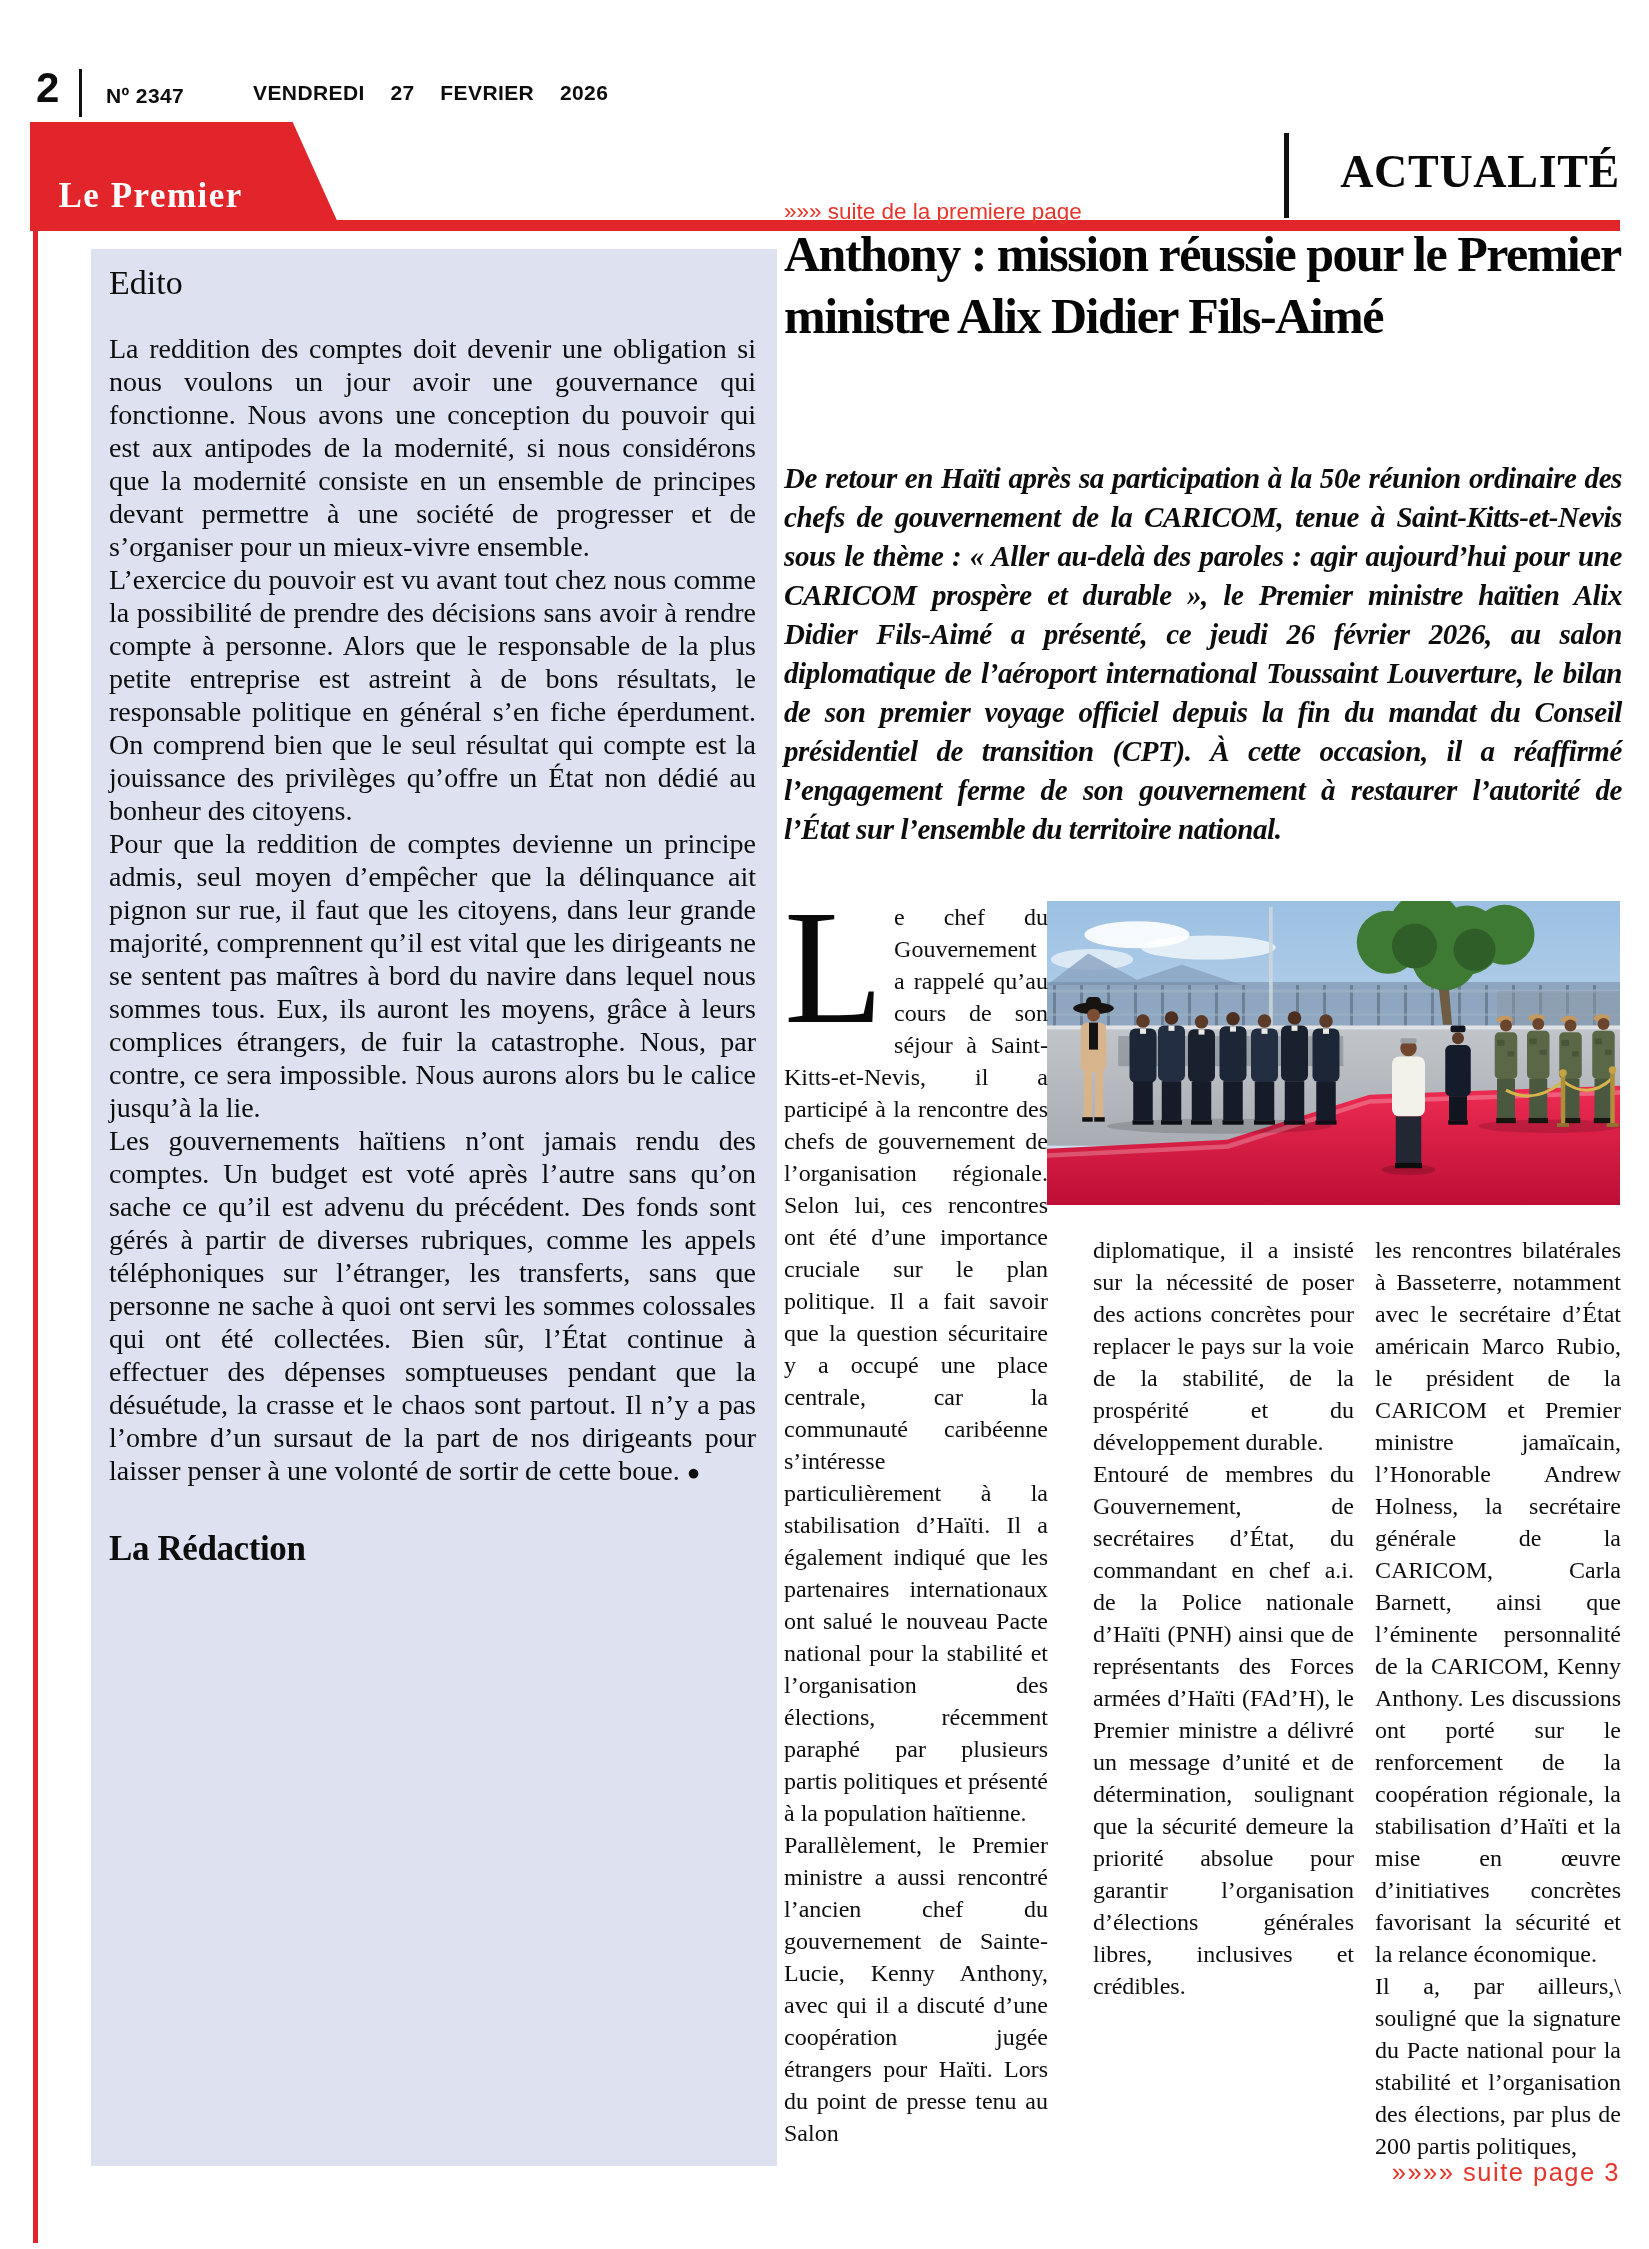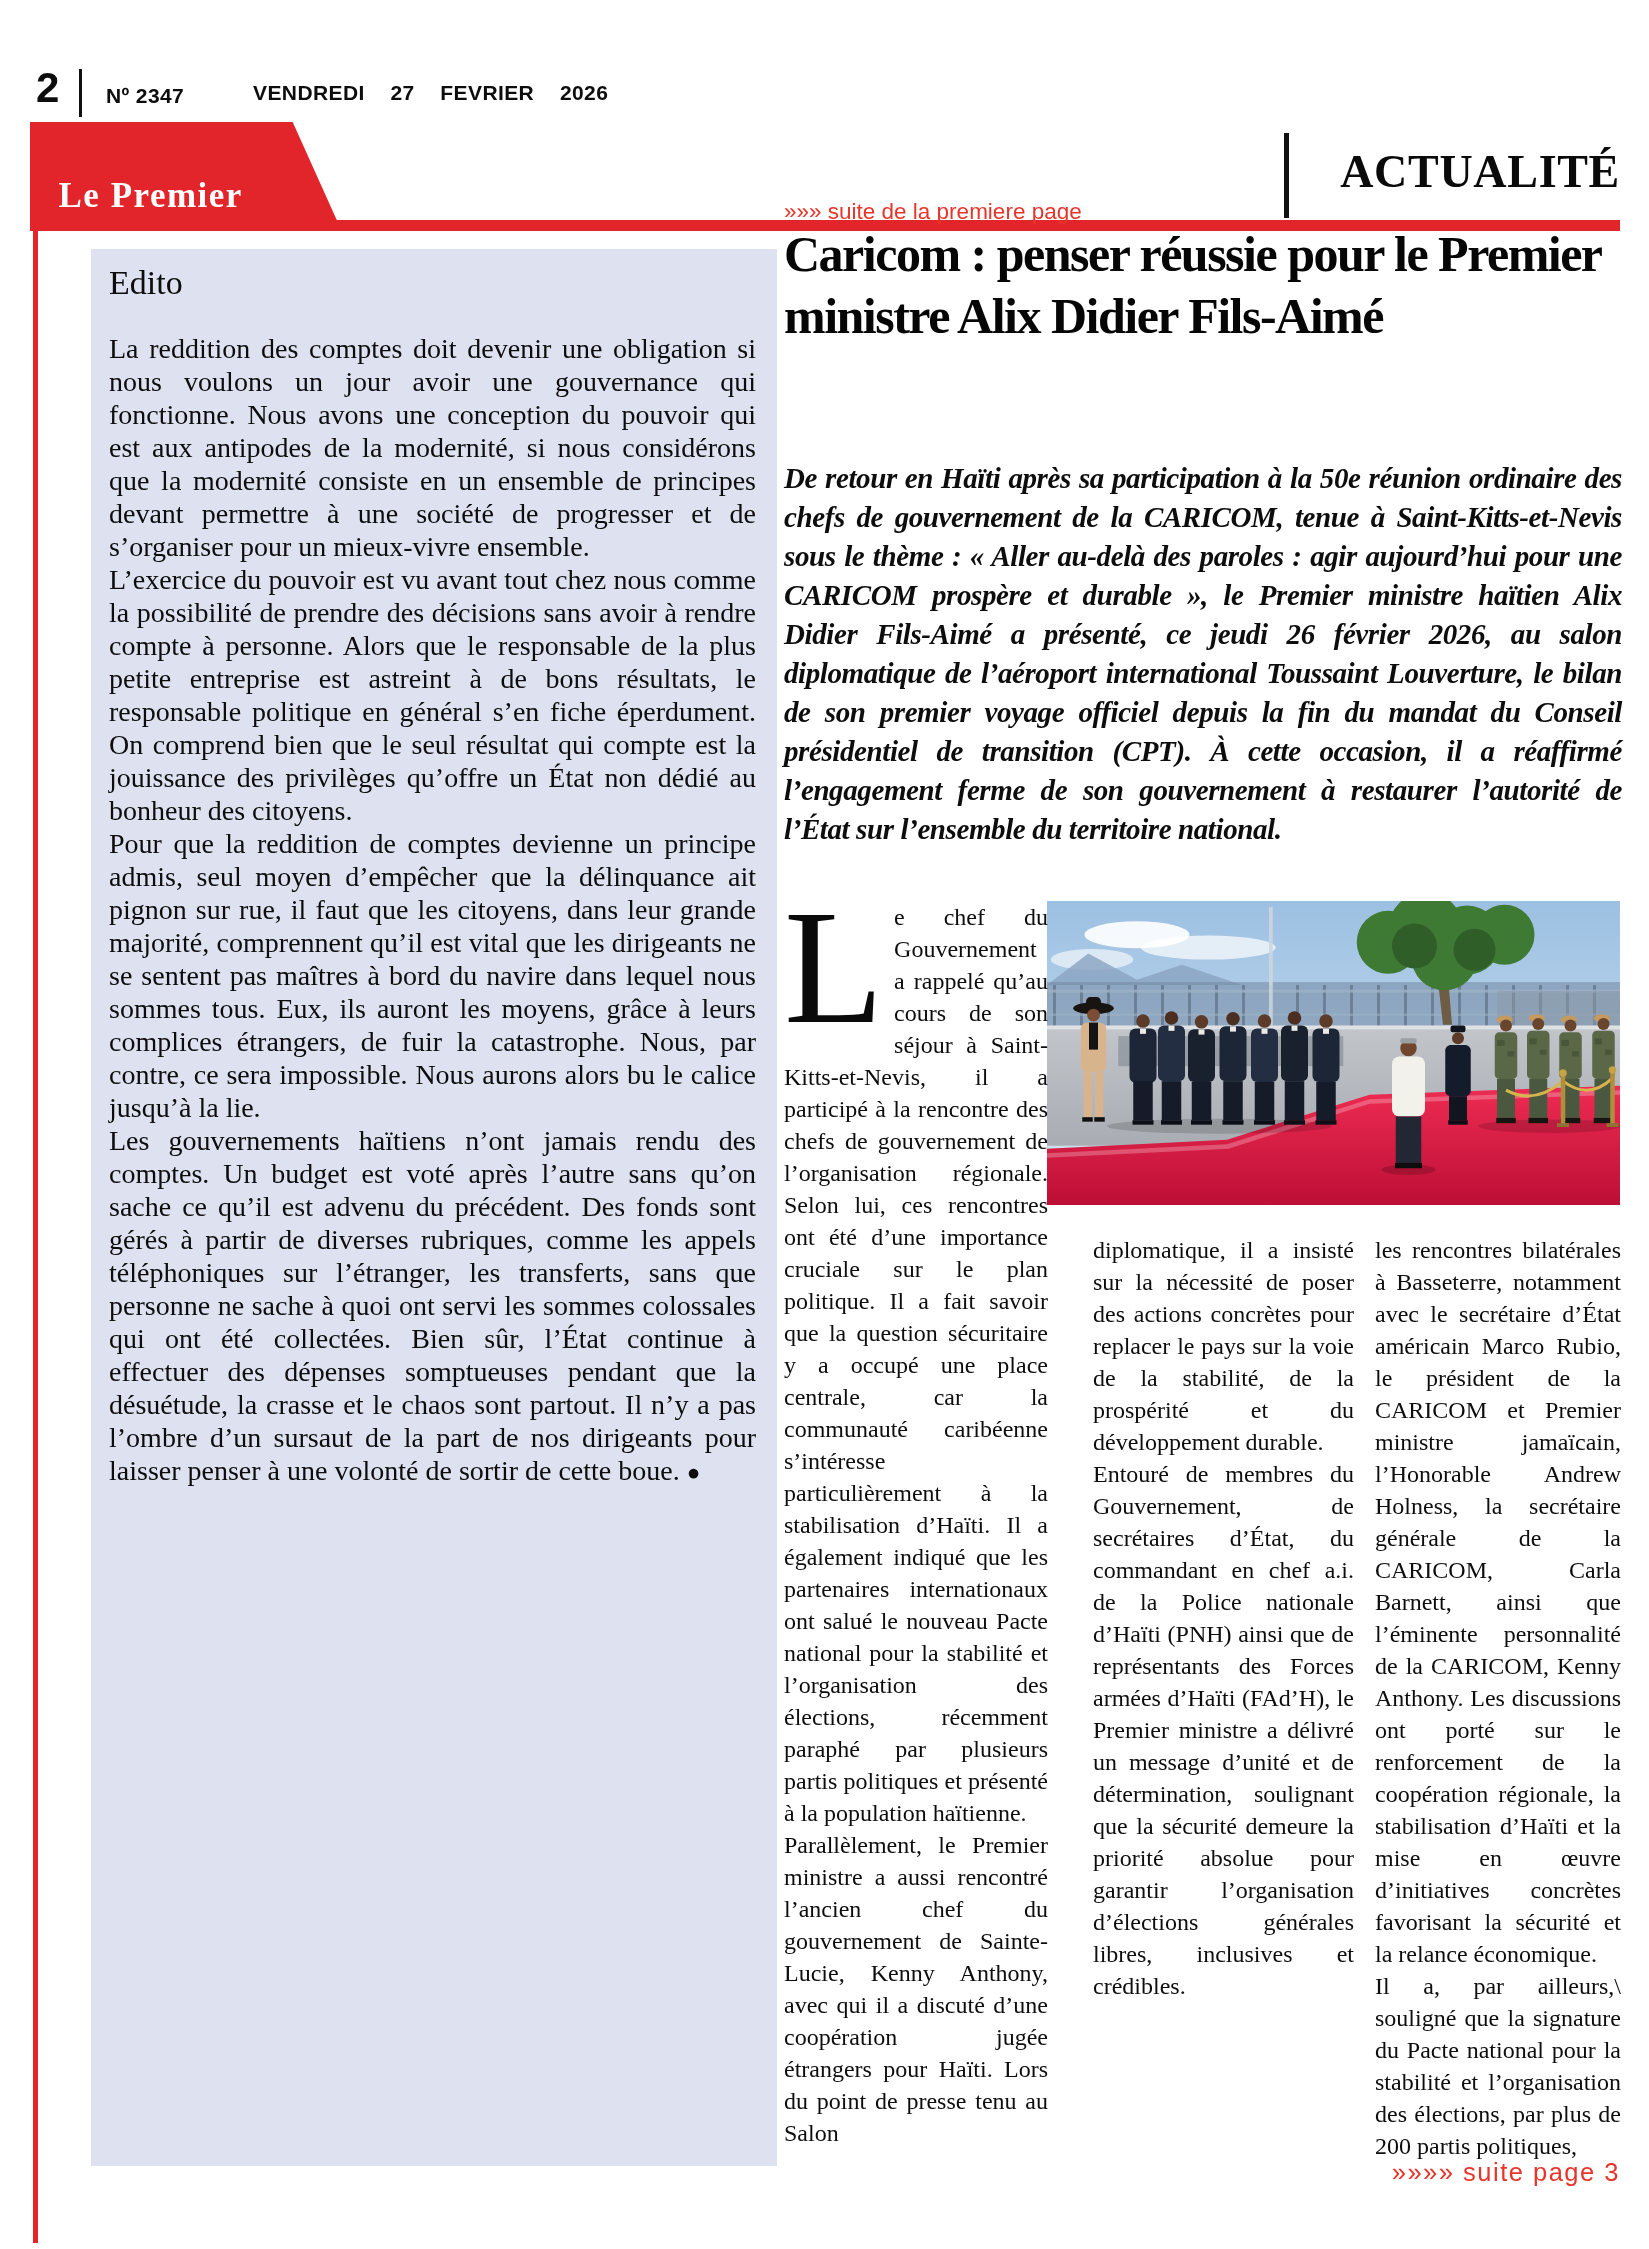--- a/index.html
+++ b/index.html
@@ -65,25 +65,26 @@
       <div class="edito-kicker">Edito</div>
       <div class="edito-body">
         <p>La reddition des comptes doit devenir une obligation si nous voulons un jour avoir une gouvernance qui fonctionne. Nous avons une conception du pouvoir qui est aux antipodes de la modernité, si nous considérons que la modernité consiste en un ensemble de principes devant permettre à une société de progresser et de s’organiser pour un mieux-vivre ensemble.</p>
         <p>L’exercice du pouvoir est vu avant tout chez nous comme la possibilité de prendre des décisions sans avoir à rendre compte à personne. Alors que le responsable de la plus petite entreprise est astreint à de bons résultats, le responsable politique en général s’en fiche éperdument. On comprend bien que le seul résultat qui compte est la jouissance des privilèges qu’offre un État non dédié au bonheur des citoyens.</p>
         <p>Pour que la reddition de comptes devienne un principe admis, seul moyen d’empêcher que la délinquance ait pignon sur rue, il faut que les citoyens, dans leur grande majorité, comprennent qu’il est vital que les dirigeants ne se sentent pas maîtres à bord du navire dans lequel nous sommes tous. Eux, ils auront les moyens, grâce à leurs complices étrangers, de fuir la catastrophe. Nous, par contre, ce sera impossible. Nous aurons alors bu le calice jusqu’à la lie.</p>
         <p>
           <span>Les gouvernements haïtiens n’ont jamais rendu des comptes. Un budget est voté après l’autre sans qu’on sache ce qu’il est advenu du précédent. Des fonds sont gérés à partir de diverses rubriques, comme les appels téléphoniques sur l’étranger, les transferts, sans que personne ne sache à quoi ont servi les sommes colossales qui ont été collectées. Bien sûr, l’État continue à effectuer des dépenses somptueuses pendant que la désuétude, la crasse et le chaos sont partout. Il n’y a pas l’ombre d’un sursaut de la part de nos dirigeants pour laisser penser à une volonté de sortir de cette boue.</span>
           <span class="end-mark">●</span>
         </p>
       </div>
+      <div class="edito-sign">La Rédaction</div>
     </div>
   </div>
 
   <div class="continuation">»»» suite de la premiere page</div>
-  <div class="headline">Caricom : penser réussie pour le Premier ministre Alix Didier Fils-Aimé</div>
+  <div class="headline">Anthony : mission réussie pour le Premier ministre Alix Didier Fils-Aimé</div>
   <div class="standfirst">De retour en Haïti après sa participation à la 50e réunion ordinaire des chefs de gouvernement de la CARICOM, tenue à Saint-Kitts-et-Nevis sous le thème : « Aller au-delà des paroles : agir aujourd’hui pour une CARICOM prospère et durable », le Premier ministre haïtien Alix Didier Fils-Aimé a présenté, ce jeudi 26 février 2026, au salon diplomatique de l’aéroport international Toussaint Louverture, le bilan de son premier voyage officiel depuis la fin du mandat du Conseil présidentiel de transition (CPT). À cette occasion, il a réaffirmé l’engagement ferme de son gouvernement à restaurer l’autorité de l’État sur l’ensemble du territoire national.</div>
 
   <div class="photo">
     <svg viewBox="0 0 764 405" preserveAspectRatio="none">
       <defs>
         <linearGradient id="skyG" x1="0" y1="0" x2="0" y2="1">
           <stop offset="0" stop-color="#9cc0e2"></stop>
             <stop offset="1" stop-color="#d7e7f3"></stop>
         </linearGradient>
         <linearGradient id="carpetG" x1="0" y1="0" x2="0" y2="1">

